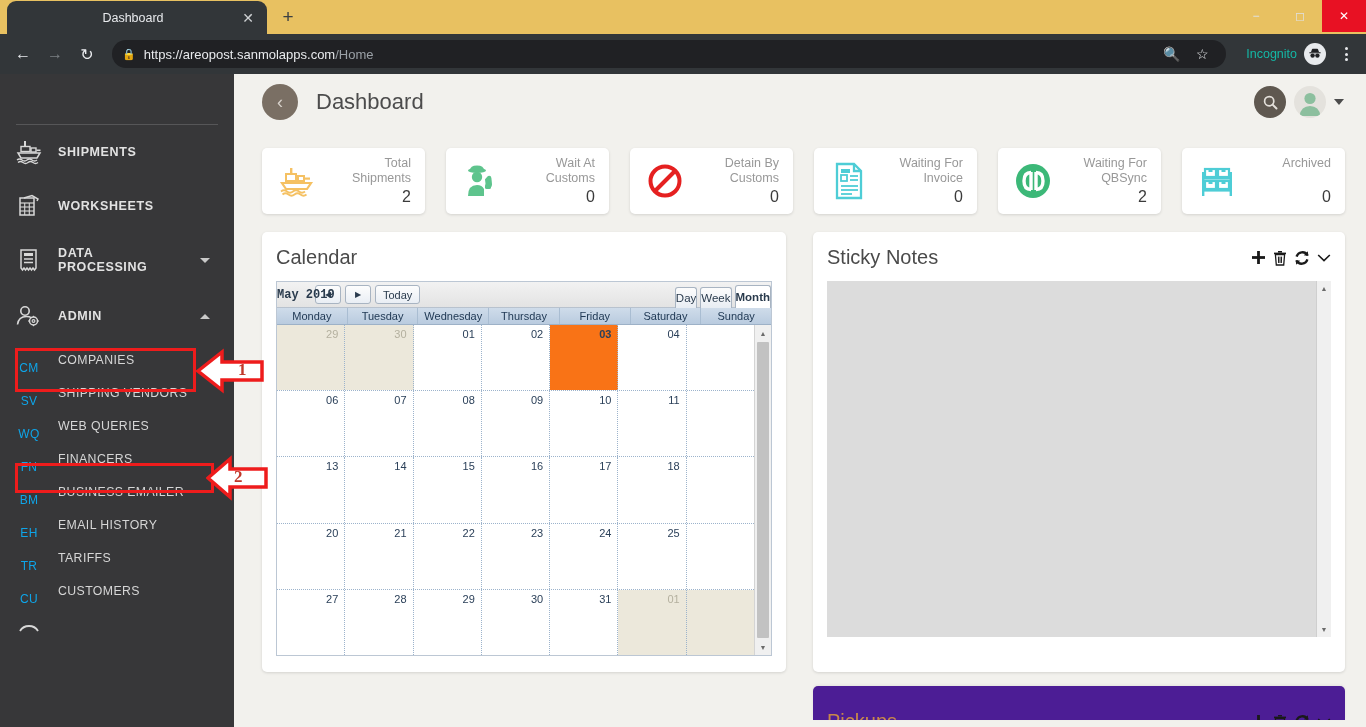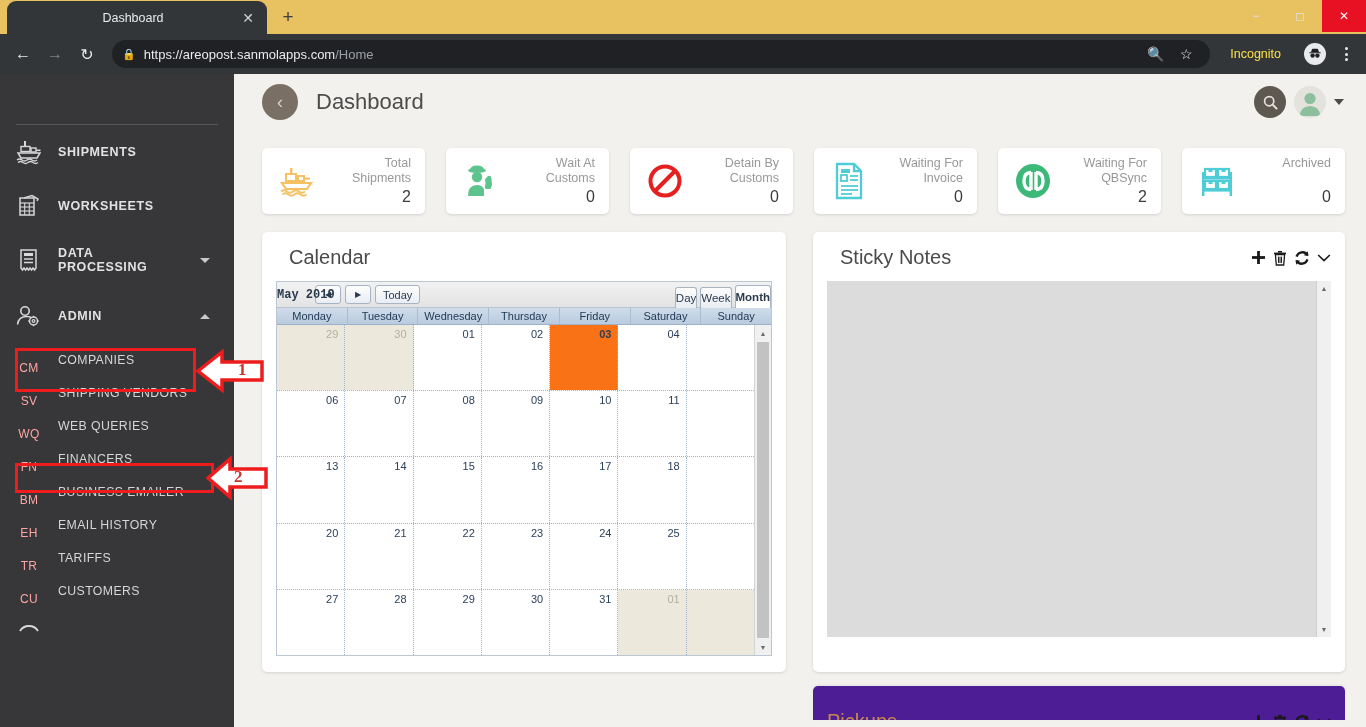--- a/index.html
+++ b/index.html
@@ -62,22 +62,22 @@
   }
   .lock-icon { color: #e8eaed; font-size: 11px; }
   .url-text { font-size: 13px; color: #e8eaed; white-space: nowrap; }
   .url-text .path { color: #9aa0a6; }
   .omnibox-right { display: flex; align-items: center; gap: 2px; margin-left: auto; }
   .tb-icon {
     width: 28px; height: 28px; display: flex; align-items: center;
     justify-content: center; color: #e8eaed; font-size: 14px;
   }
   .incognito-chip {
-    display: flex; align-items: center; gap: 23px; padding: 0 6px 0 10px;
-    color: #fde047; font-size: 12.5px; height: 28px;
+    display: flex; align-items: center; gap: 7px; padding: 0 6px 0 10px;
+    color: #14b8a6; font-size: 12.5px; height: 28px;
   }
   .incognito-avatar {
     width: 22px; height: 22px; border-radius: 50%; background: #e8eaed;
     display: flex; align-items: center; justify-content: center;
   }
   .menu-dots {
     width: 24px; height: 28px; display: flex; flex-direction: column;
     align-items: center; justify-content: center; gap: 2.5px;
   }
   .menu-dots i { width: 3px; height: 3px; border-radius: 50%; background: #e8eaed; display: block; }
@@ -116,21 +116,21 @@
   }
   .caret-up {
     width: 0; height: 0; border-left: 5px solid transparent;
     border-right: 5px solid transparent; border-bottom: 5px solid #c9c9c9;
     margin-right: 10px;
   }
   .sub-item {
     height: 33px; display: flex; align-items: center; padding: 0 14px; gap: 14px;
   }
   .sub-abbr {
-    width: 30px; flex: 0 0 30px; text-align: center; color: #fca5a5;
+    width: 30px; flex: 0 0 30px; text-align: center; color: #0ea5e9;
     font-size: 12px; letter-spacing: .3px; margin-top: 16px;
   }
   .sub-label { color: #d6d6d6; font-size: 12.3px; letter-spacing: .4px; }
 
   
   .annot-box {
     position: absolute; border: 3px solid #ee1c1c; pointer-events: none;
   }
   .annot-arrow { position: absolute; pointer-events: none; }
   .annot-num {
@@ -181,21 +181,21 @@
   .stat-text { flex: 1; text-align: right; }
   .stat-label { font-size: 12.5px; color: #989898; line-height: 15px; }
   .stat-value { font-size: 16px; color: #3b3b3b; line-height: 19px; margin-top: 1px; }
 
   
   .panels-row { display: flex; gap: 27px; padding: 18px 21px 0 28px; }
   .panel {
     background: #fff; border-radius: 5px; box-shadow: 0 1px 3px rgba(0,0,0,.13);
     padding: 14px 14px 16px 14px;
   }
-  .panel-head { display: flex; align-items: center; margin-bottom: 12px; margin-left: 13px; }
+  .panel-head { display: flex; align-items: center; margin-bottom: 12px; }
   .panel-title { font-size: 20px; color: #4a4a4a; font-weight: normal; }
   .panel-tools { margin-left: auto; display: flex; align-items: center; gap: 7px; }
   .tool-icon { color: #222; font-size: 16px; display: flex; align-items: center; }
 
   
   .cal-panel { width: 524px; flex: 0 0 524px; }
   .cal-wrap { border: 1px solid #bcc7d4; background: #fff; }
   .cal-toolbar {
     height: 26px; background: linear-gradient(#f2f2f2, #e3e3e3);
     border-bottom: 1px solid #b8c2ce; display: flex; align-items: center;

